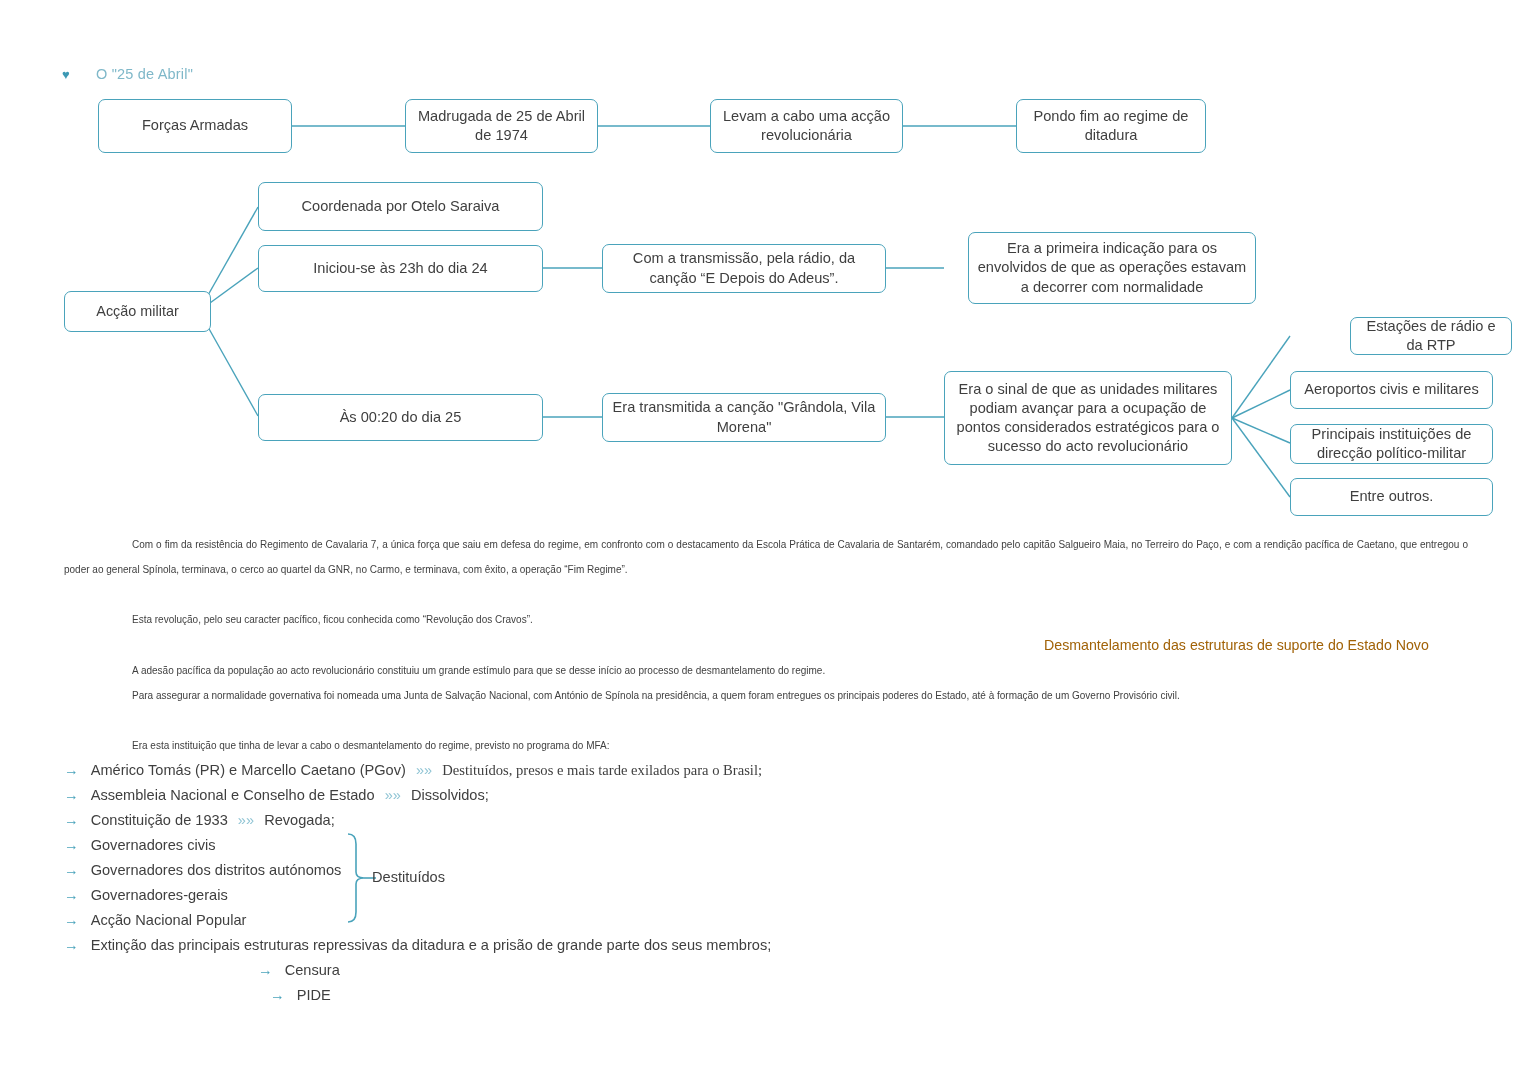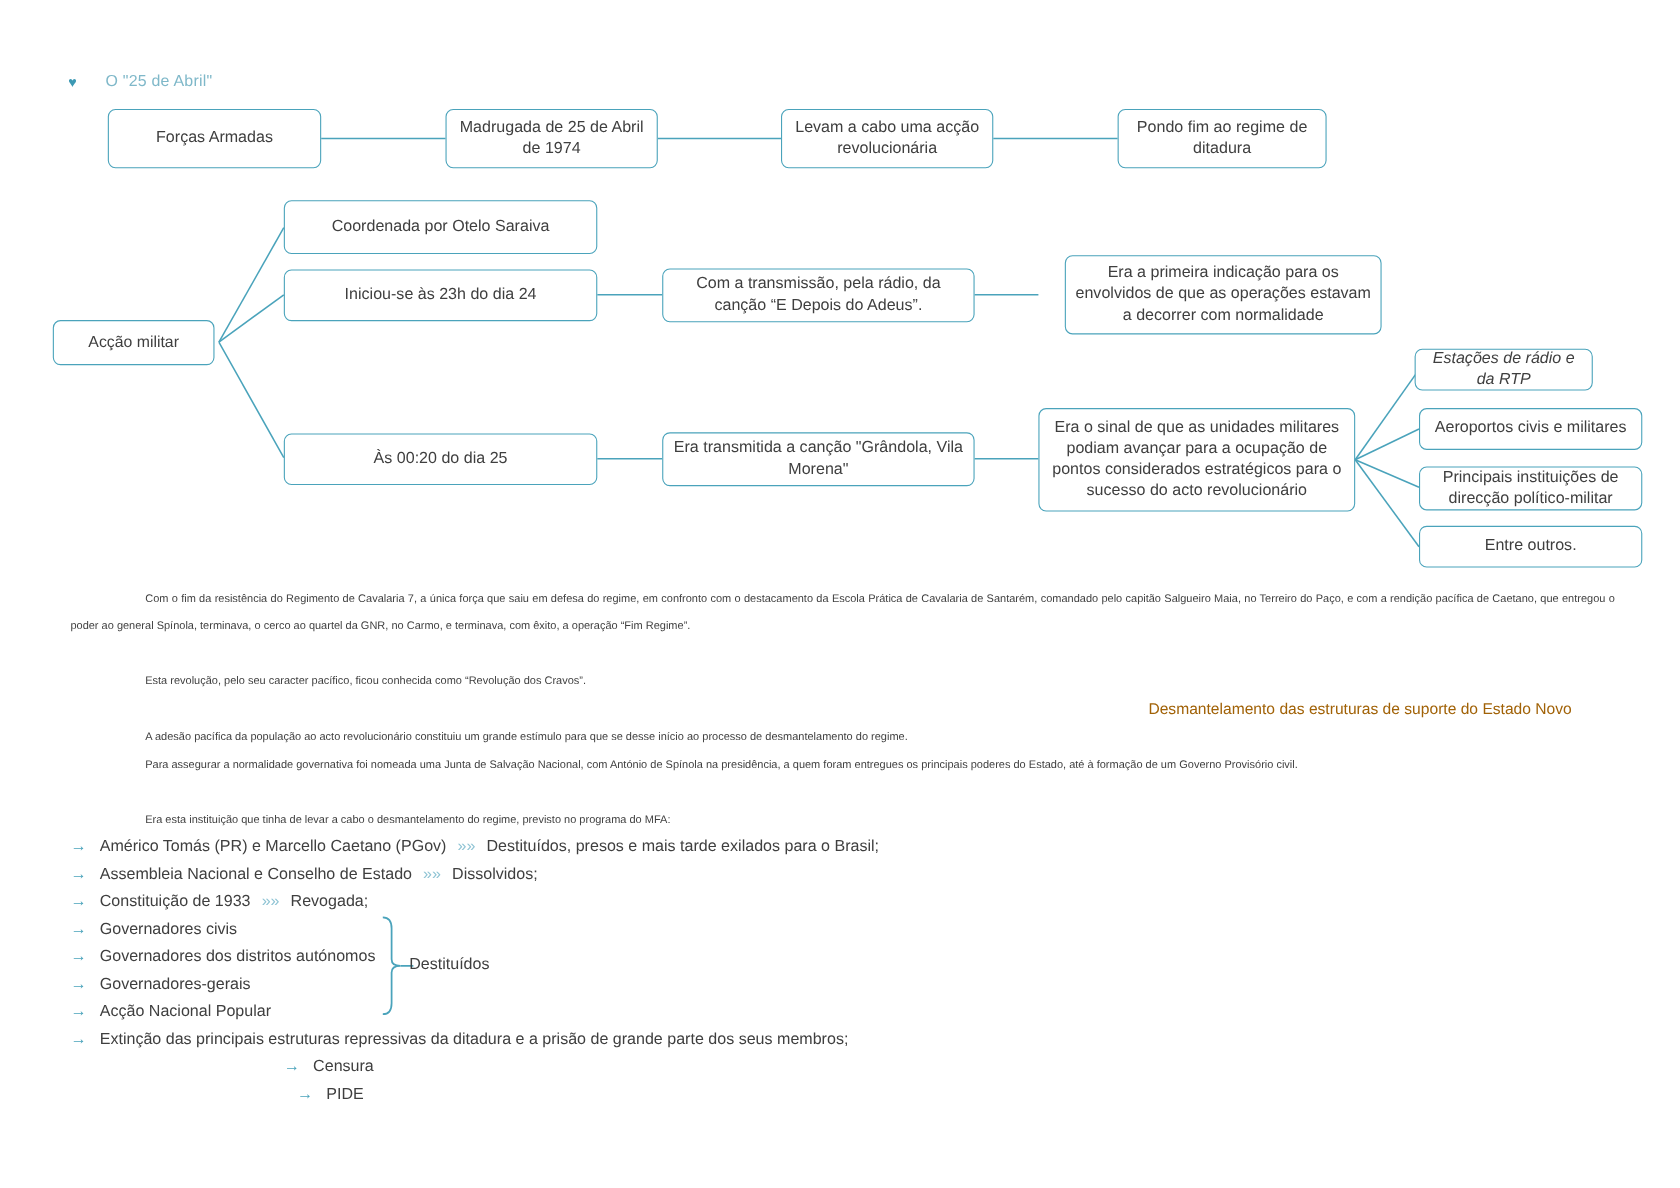--- a/index.html
+++ b/index.html
@@ -106,37 +106,37 @@
     </svg>
 
     <div class="node" style="left:98px;top:99px;width:194px;height:54px;">Forças Armadas</div>
 
     <div class="node" style="left:405px;top:99px;width:193px;height:54px;">Madrugada de 25 de Abril de 1974</div>
 
     <div class="node" style="left:710px;top:99px;width:193px;height:54px;">Levam a cabo uma acção revolucionária</div>
 
     <div class="node" style="left:1016px;top:99px;width:190px;height:54px;">Pondo fim ao regime de ditadura</div>
 
-    <div class="node" style="left:48px;top:291px;width:147px;height:41px;font-size:14.4px;">Acção militar</div>
+    <div class="node" style="left:64px;top:291px;width:147px;height:41px;font-size:14.4px;">Acção militar</div>
 
     <div class="node" style="left:258px;top:182px;width:285px;height:49px;">Coordenada por Otelo Saraiva</div>
 
     <div class="node" style="left:258px;top:245px;width:285px;height:47px;">Iniciou-se às 23h do dia 24</div>
 
     <div class="node" style="left:602px;top:244px;width:284px;height:49px;">Com a transmissão, pela rádio, da canção “E Depois do Adeus”.</div>
 
     <div class="node" style="left:944px;top:232px;width:288px;height:72px;margin-left:24px;">Era a primeira indicação para os envolvidos de que as operações estavam a decorrer com normalidade</div>
 
     <div class="node" style="left:258px;top:394px;width:285px;height:47px;">Às 00:20 do dia 25</div>
 
     <div class="node" style="left:602px;top:393px;width:284px;height:49px;">Era transmitida a canção "Grândola, Vila Morena"</div>
 
     <div class="node" style="left:944px;top:371px;width:288px;height:94px;">Era o sinal de que as unidades militares podiam avançar para a ocupação de pontos considerados estratégicos para o sucesso do acto revolucionário</div>
 
-    <div class="node" style="left:1286px;top:317px;width:162px;height:38px;font-style:italic;">Estações de rádio e da RTP</div>
+    <div class="node" style="left:1350px;top:317px;width:162px;height:38px;">Estações de rádio e da RTP</div>
 
     <div class="node" style="left:1290px;top:424px;width:203px;height:40px;">Principais instituições de direcção político-militar</div>
 
     <div class="node" style="left:1290px;top:371px;width:203px;height:38px;">Aeroportos civis e militares</div>
 
     <div class="node" style="left:1290px;top:478px;width:203px;height:38px;">Entre outros.</div>
   </div>
 
   <div class="body">
 
@@ -152,21 +152,21 @@
 
     <div class="para" style="left:64px;top:733px;width:1404px;">Era esta instituição que tinha de levar a cabo o desmantelamento do regime, previsto no programa do MFA:</div>
   </div>
 
   <div>
 
     <div class="li" style="left:64px;top:758px;">
       <span class="arw" style="margin-right: 2px;">→</span>
       <span style="margin-left: 6px;">Américo Tomás (PR) e Marcello Caetano (PGov)</span>
       <span class="chev" style="margin-left: 6px;">»»</span>
-      <span style="margin-left: 6px;">Destituídos, presos e mais tarde exilados para o Brasil;</span>
+      <span style="margin-left: 6px; font-family: Liberation Serif, serif;">Destituídos, presos e mais tarde exilados para o Brasil;</span>
     </div>
 
     <div class="li" style="left:64px;top:783px;">
       <span class="arw" style="margin-right: 2px;">→</span>
       <span style="margin-left: 6px;">Assembleia Nacional e Conselho de Estado</span>
       <span class="chev" style="margin-left: 6px;">»»</span>
       <span style="margin-left: 6px;">Dissolvidos;</span>
     </div>
 
     <div class="li" style="left:64px;top:808px;">

